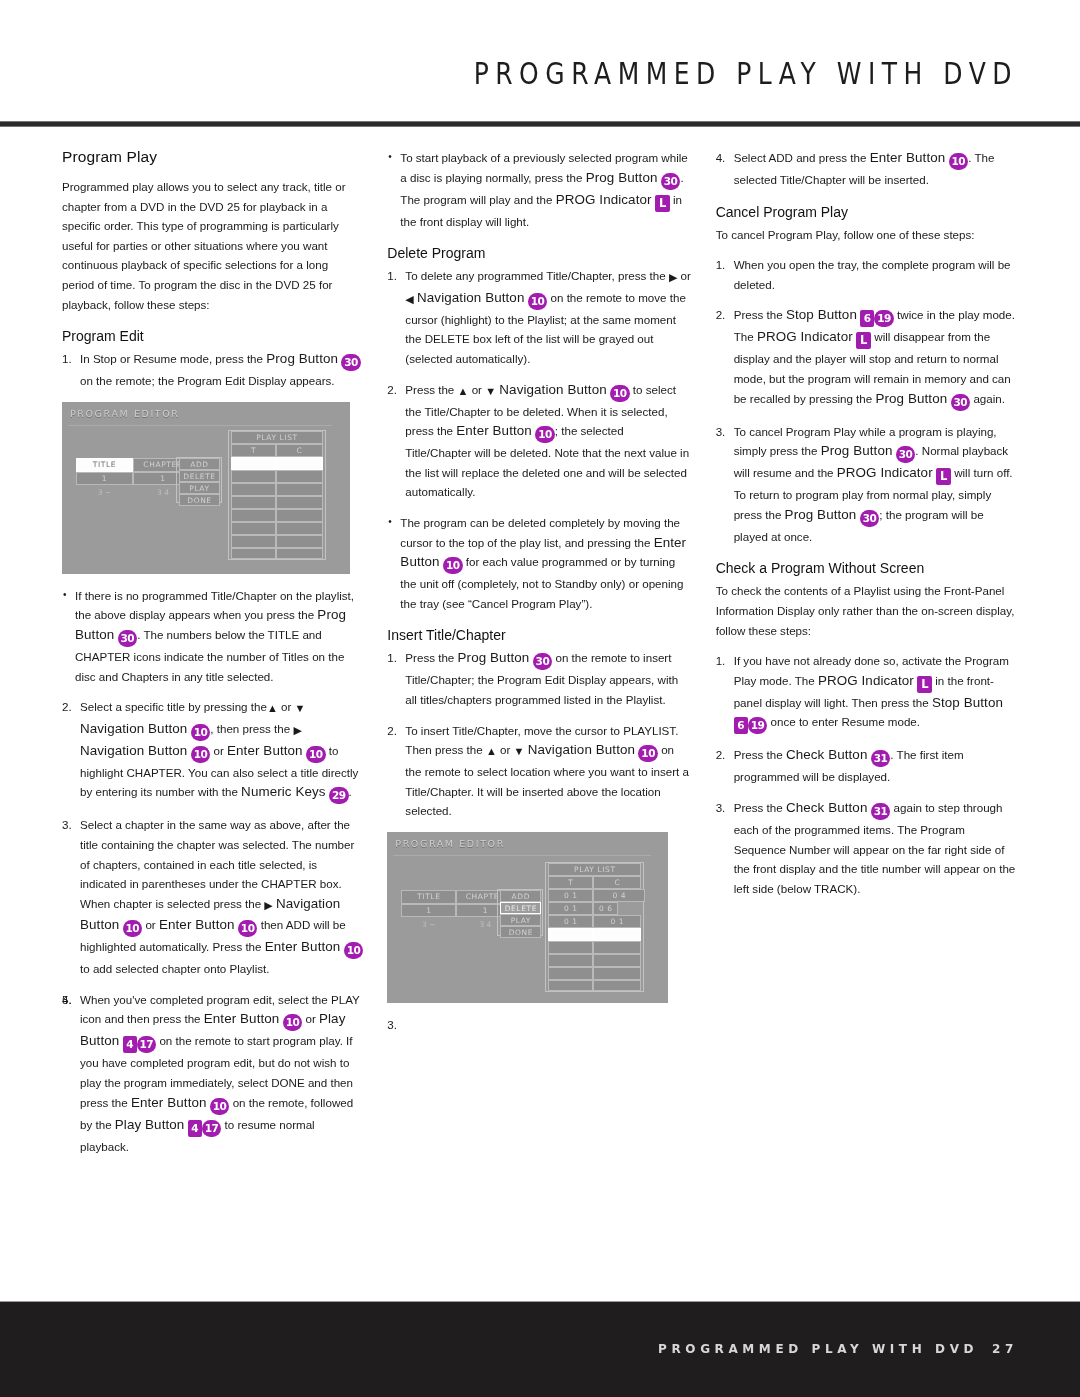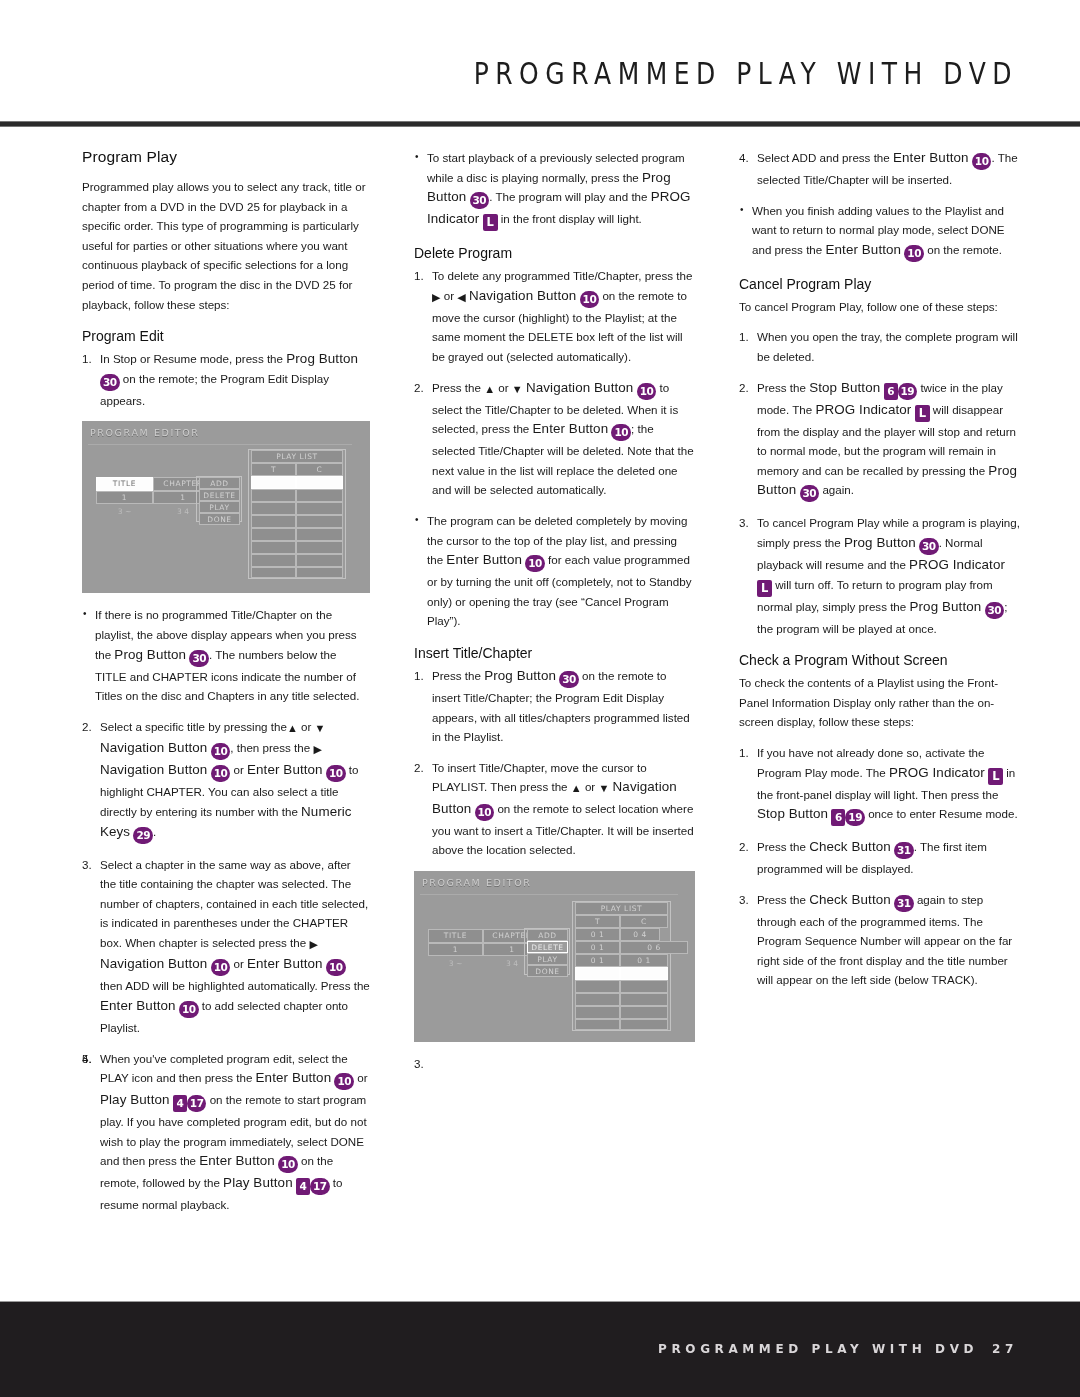--- a/index.html
+++ b/index.html
@@ -26,21 +26,21 @@
     background:#2b2b2b;
     border-top:1px solid #777; border-bottom:1px solid #777;
   }
 
   
   .columns{
     position:absolute; left:62px; top:148px;
     width:958px; height:1120px;
     display:flex; gap:24px;
   }
-  .col{ width:302px;margin-left:20px; }
+  .col{ width:302px; }
   .col-2{ width:305px; }
   .col-3{ width:305px; }
 
   h2.sec{
     font-size:15.5px; font-weight:400; color:#111;
     margin-bottom:11px; letter-spacing:.1px;
   }
   h3.sub{
     font-size:14px; font-weight:400; color:#111;
     margin:14px 0 5px 0;
@@ -69,21 +69,21 @@
     content:"•"; position:absolute; left:1px; top:-1px; font-size:10px;
   }
 
   
   .bn{ font-size:13.4px; letter-spacing:.1px; }
 
   
   .key{
     display:inline-block; min-width:17px; height:17px; line-height:17px;
     padding:0 3px; border-radius:9px;
-    background:#701a75; color:#fff; font-size:10.5px; font-weight:bold;
+    background:#a21caf; color:#fff; font-size:10.5px; font-weight:bold;
     text-align:center; vertical-align:-3px;
     font-family:"DejaVu Sans", sans-serif;
     letter-spacing:-.5px;
   }
   .key.sq{
     border-radius:2px; min-width:14px; padding:0 2px;
   }
   .key.letter{
     border-radius:2px; min-width:15px; padding:0 2px; font-size:11.5px;
   }
@@ -291,23 +291,23 @@
       <div class="cell sel" style="left:113px;top:70px;width:41px;height:12px;">DELETE</div>
       <div class="cell" style="left:113px;top:82px;width:41px;height:12px;">PLAY</div>
       <div class="cell" style="left:113px;top:94px;width:41px;height:12px;">DONE</div>
 
       <div class="panelbox" style="left:158px;top:30px;width:99px;height:130px;"></div>
       <div class="cell" style="left:161px;top:31px;width:93px;height:13px;">PLAY LIST</div>
       <div class="cell" style="left:161px;top:44px;width:45px;height:13px;">T</div>
       <div class="cell" style="left:206px;top:44px;width:48px;height:13px;">C</div>
 
       <div class="cell" style="left:161px;top:57px;width:45px;height:13px;">0 1</div>
-      <div class="cell" style="left:206px;top:57px;width:40px;height:13px;">0 4</div>
+      <div class="cell" style="left:206px;top:57px;width:52px;height:13px;">0 4</div>
       <div class="cell" style="left:161px;top:70px;width:45px;height:13px;">0 1</div>
-      <div class="cell" style="left:206px;top:70px;width:68px;height:13px;">0 6</div>
+      <div class="cell" style="left:206px;top:70px;width:25px;height:13px;">0 6</div>
       <div class="cell" style="left:161px;top:83px;width:45px;height:13px;">0 1</div>
       <div class="cell" style="left:206px;top:83px;width:48px;height:13px;">0 1</div>
       <div class="cell hl" style="left:161px;top:96px;width:45px;height:13px;"></div>
       <div class="cell hl" style="left:206px;top:96px;width:48px;height:13px;"></div>
       <div class="cell" style="left:161px;top:109px;width:45px;height:13px;"></div>
       <div class="cell" style="left:206px;top:109px;width:48px;height:13px;"></div>
       <div class="cell" style="left:161px;top:122px;width:45px;height:13px;"></div>
       <div class="cell" style="left:206px;top:122px;width:48px;height:13px;"></div>
       <div class="cell" style="left:161px;top:135px;width:45px;height:13px;"></div>
       <div class="cell" style="left:206px;top:135px;width:48px;height:13px;"></div>
@@ -323,26 +323,20 @@
   </div>
 
   <div class="col col-3">
     <ol class="steps">
       <li>
         <span class="num">4.</span><span>Select ADD and press the </span><span class="bn">Enter Button</span>
         <span class="key">10</span><span>. The selected Title/Chapter will be inserted.</span>
       </li>
     </ol>
 
-    <ul class="bullets">
-      <li>
-        <span>When you finish adding values to the Playlist and want to return to normal play mode, select DONE and press the </span><span class="bn">Enter Button</span>
-        <span class="key">10</span><span> on the remote.</span>
-      </li>
-    </ul>
 
     <h3 class="sub">Cancel Program Play</h3>
     <p class="para">To cancel Program Play, follow one of these steps:</p>
 
     <ol class="steps">
       <li>
         <span class="num">1.</span><span>When you open the tray, the complete program will be deleted.</span>
       </li>
       <li>
         <span class="num">2.</span><span>Press the </span><span class="bn">Stop Button</span>

